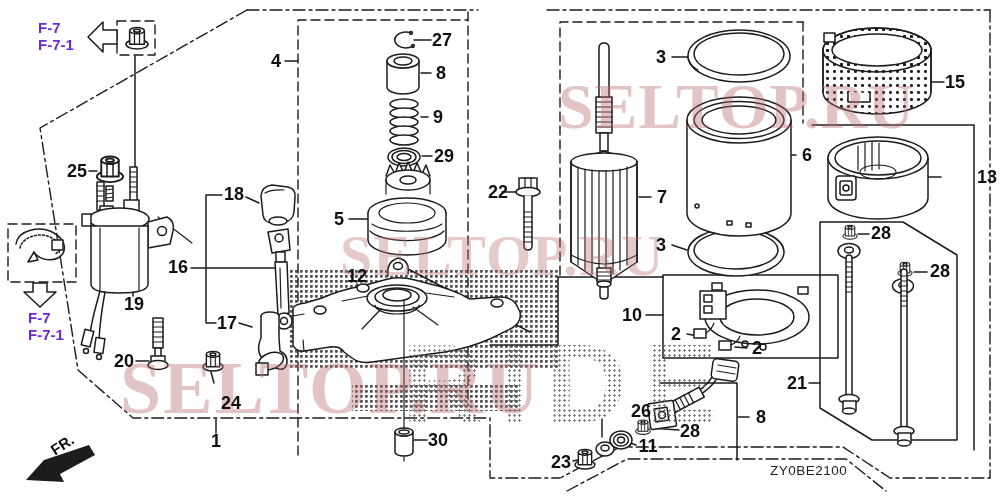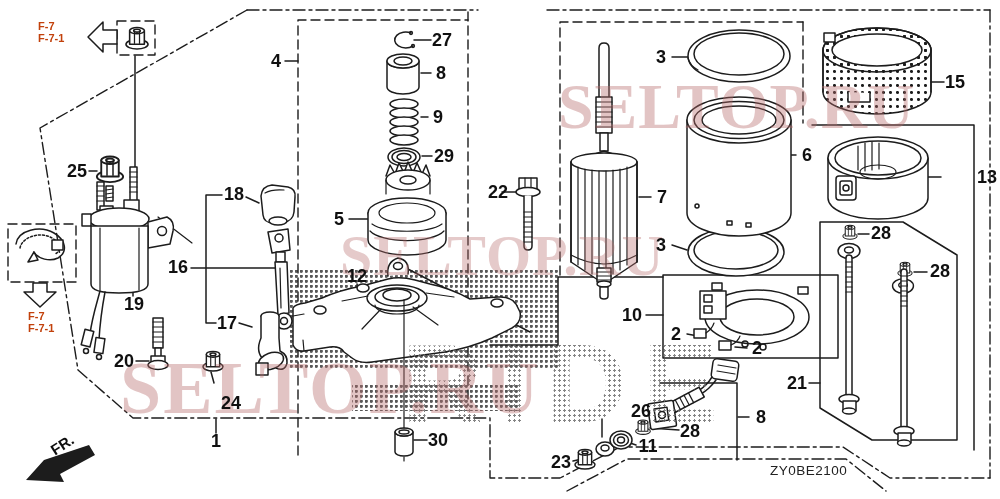--- a/index.html
+++ b/index.html
@@ -9,21 +9,21 @@
   svg *{stroke:var(--line,#1c1c1c);stroke-width:1.5;fill:none;stroke-linecap:round;stroke-linejoin:round;}
   svg .f{fill:#fff;}
   svg .blk{fill:#1c1c1c;stroke:none;}
   svg .dd{stroke-dasharray:12 4 3 4;stroke-width:1.4;}
   svg .da{stroke-dasharray:9 5;stroke-width:1.4;}
   svg .thin{stroke-width:1.2;}
   svg .stipfill{fill:url(#stip);stroke:none;}
   svg .stipband{fill:url(#stip2);}
   .callout{position:absolute;transform:translate(-50%,-50%);font-weight:bold;font-size:18px;
            color:#101010;z-index:40;letter-spacing:0;line-height:1;}
-  .ref{position:absolute;font-weight:bold;font-size:11px;line-height:1.1;color:#c2410c;z-index:40;}
+  .ref{position:absolute;font-weight:bold;font-size:15px;line-height:1.1;color:#6d28d9;z-index:40;}
   .fr{position:absolute;left:50px;top:436px;font-weight:bold;font-size:15px;color:#0d0d0d;
       transform:rotate(-33deg);z-index:40;}
   .code{position:absolute;left:770px;top:463px;font-size:13.5px;color:#222;z-index:40;letter-spacing:.5px;}
   .wm{position:absolute;font-family:"Liberation Serif",serif;font-weight:bold;color:var(--wm,#b96e6e);
       z-index:30;white-space:nowrap;}
   .wm1{left:558px;top:70px;font-size:64px;opacity:.40;letter-spacing:1px;}
   .wm2{left:340px;top:222px;font-size:58px;opacity:.36;letter-spacing:1px;}
   .wm3{left:120px;top:346px;font-size:74px;opacity:.40;letter-spacing:2px;}
   .ht{position:absolute;z-index:1;font-weight:900;line-height:1;color:transparent;
       background-image:radial-gradient(var(--dot,#666) 1.1px, transparent 1.2px);

